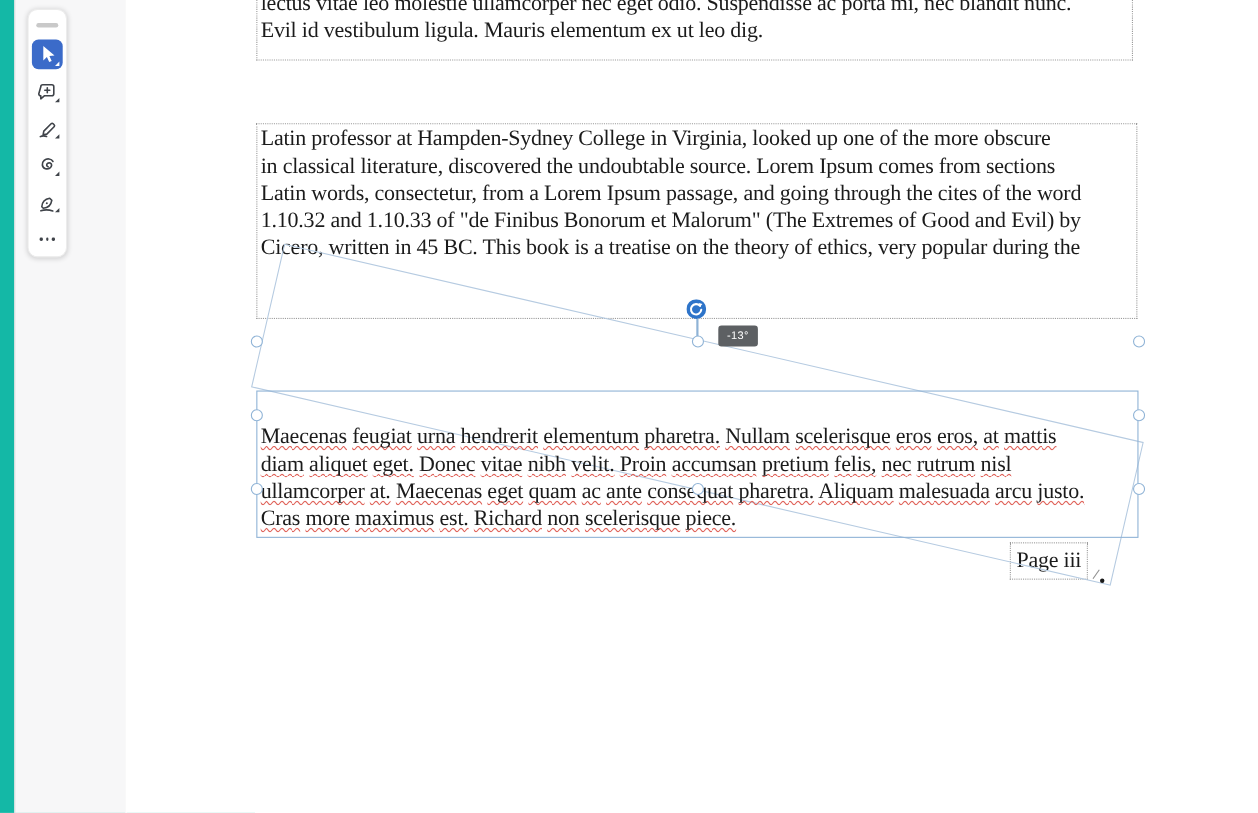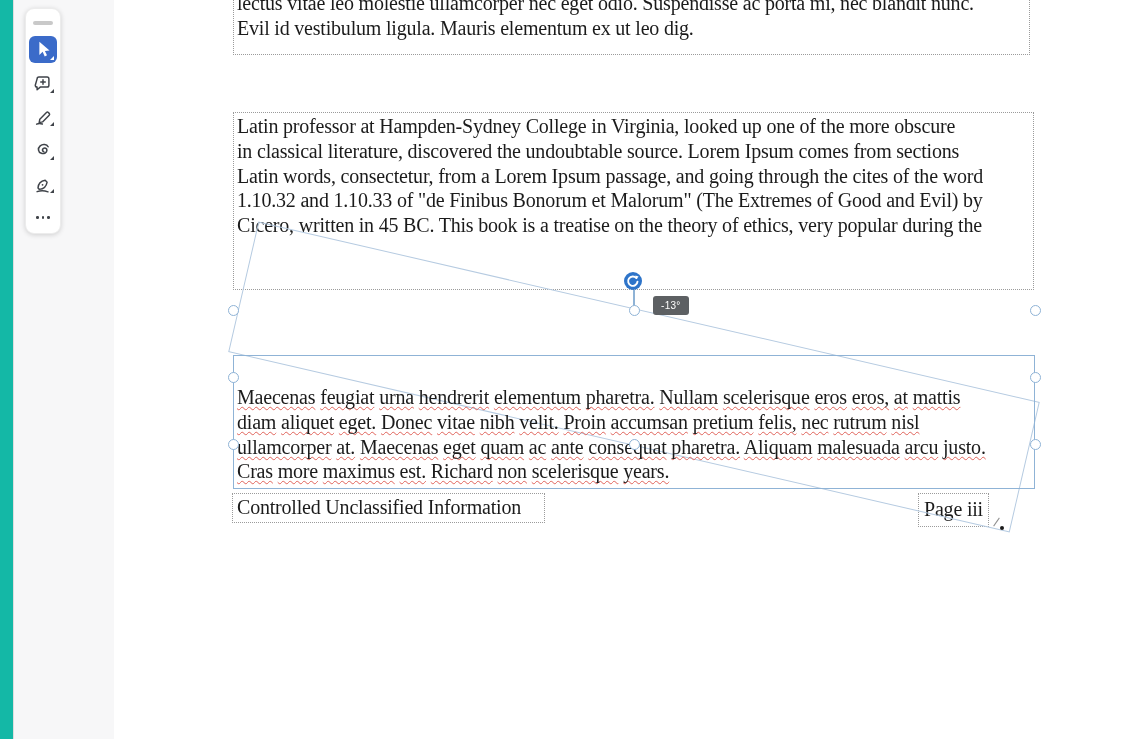--- a/index.html
+++ b/index.html
@@ -141,21 +141,21 @@
       <div class="tline">1.10.32 and 1.10.33 of "de Finibus Bonorum et Malorum" (The Extremes of Good and Evil) by</div>
       <div class="tline">Cicero, written in 45 BC. This book is a treatise on the theory of ethics, very popular during the</div>
     </div>
 
   <div class="ghost"></div>
 
   <div class="tbox" id="sel-box" style="border-style:solid;margin-top:45px;">
       <div class="tline"><span class="miss">Maecenas</span> <span class="miss">feugiat</span> <span class="miss">urna</span> <span class="miss">hendrerit</span> <span class="miss">elementum</span> <span class="miss">pharetra.</span> <span class="miss">Nullam</span> <span class="miss">scelerisque</span> <span class="miss">eros</span> <span class="miss">eros,</span> <span class="miss">at</span> <span class="miss">mattis</span></div>
       <div class="tline"><span class="miss">diam</span> <span class="miss">aliquet</span> <span class="miss">eget.</span> <span class="miss">Donec</span> <span class="miss">vitae</span> <span class="miss">nibh</span> <span class="miss">velit.</span> <span class="miss">Proin</span> <span class="miss">accumsan</span> <span class="miss">pretium</span> <span class="miss">felis,</span> <span class="miss">nec</span> <span class="miss">rutrum</span> <span class="miss">nisl</span></div>
       <div class="tline"><span class="miss">ullamcorper</span> <span class="miss">at.</span> <span class="miss">Maecenas</span> <span class="miss">eget</span> <span class="miss">quam</span> <span class="miss">ac</span> <span class="miss">ante</span> <span class="miss">consequat</span> <span class="miss">pharetra.</span> <span class="miss">Aliquam</span> <span class="miss">malesuada</span> <span class="miss">arcu</span> <span class="miss">justo.</span></div>
-      <div class="tline"><span class="miss">Cras</span> <span class="miss">more</span> <span class="miss">maximus</span> <span class="miss">est.</span> <span class="miss">Richard</span> <span class="miss">non</span> <span class="miss">scelerisque</span> <span class="miss">years.</span></div>
+      <div class="tline"><span class="miss">Cras</span> <span class="miss">more</span> <span class="miss">maximus</span> <span class="miss">est.</span> <span class="miss">Richard</span> <span class="miss">non</span> <span class="miss">scelerisque</span> <span class="miss">piece.</span></div>
     </div>
 
   <div class="handle" style="left:227.5px;top:304.5px;"></div>
   <div class="handle" style="left:628.5px;top:304.5px;"></div>
   <div class="handle" style="left:1029.5px;top:304.5px;"></div>
   <div class="handle" style="left:227.5px;top:371.5px;"></div>
   <div class="handle" style="left:1029.5px;top:371.5px;"></div>
   <div class="handle" style="left:227.5px;top:438.5px;"></div>
   <div class="handle" style="left:628.5px;top:438.5px;"></div>
   <div class="handle" style="left:1029.5px;top:438.5px;"></div>
@@ -169,20 +169,17 @@
         <path d="M11.4 3.4 L14.6 4.4 L12.2 7.2 Z" fill="#fff"></path>
       </svg>
     </span>
   </div>
 
   <div class="tooltip">-13°</div>
 
   <div class="cursor-tail"></div>
   <div class="cursor-dot"></div>
 
-  <div class="tbox" id="footer-left">
-    <div class="tline">Controlled Unclassified Information</div>
-  </div>
   <div class="tbox" id="footer-right">
     <div class="tline">Page iii</div>
   </div>
 
 </div>
 
 </body></html>

